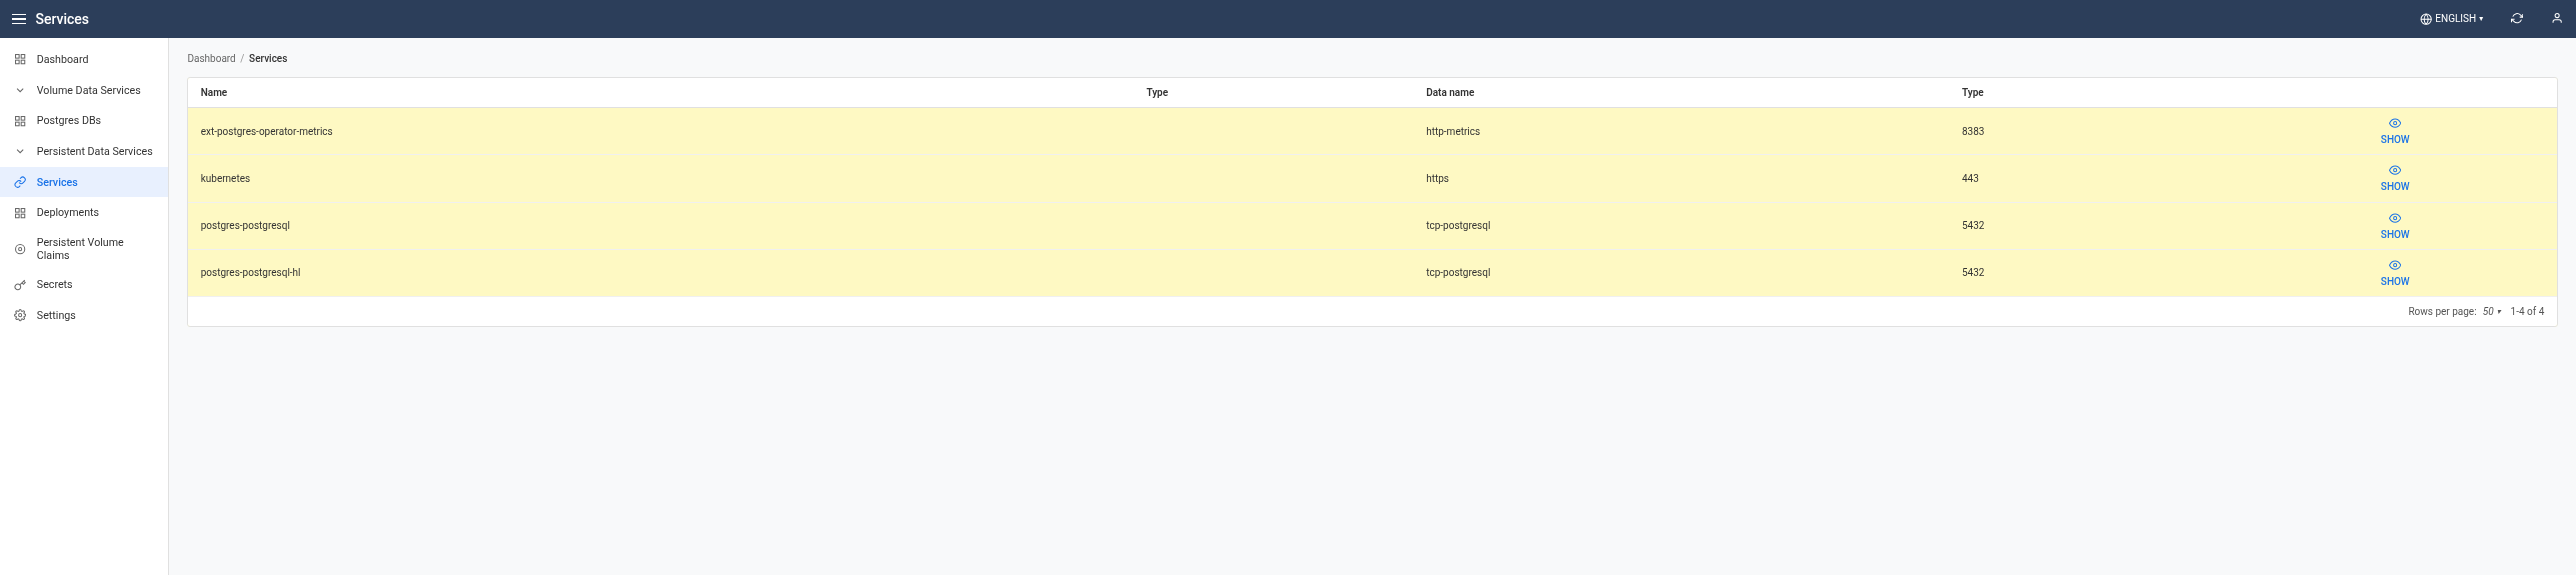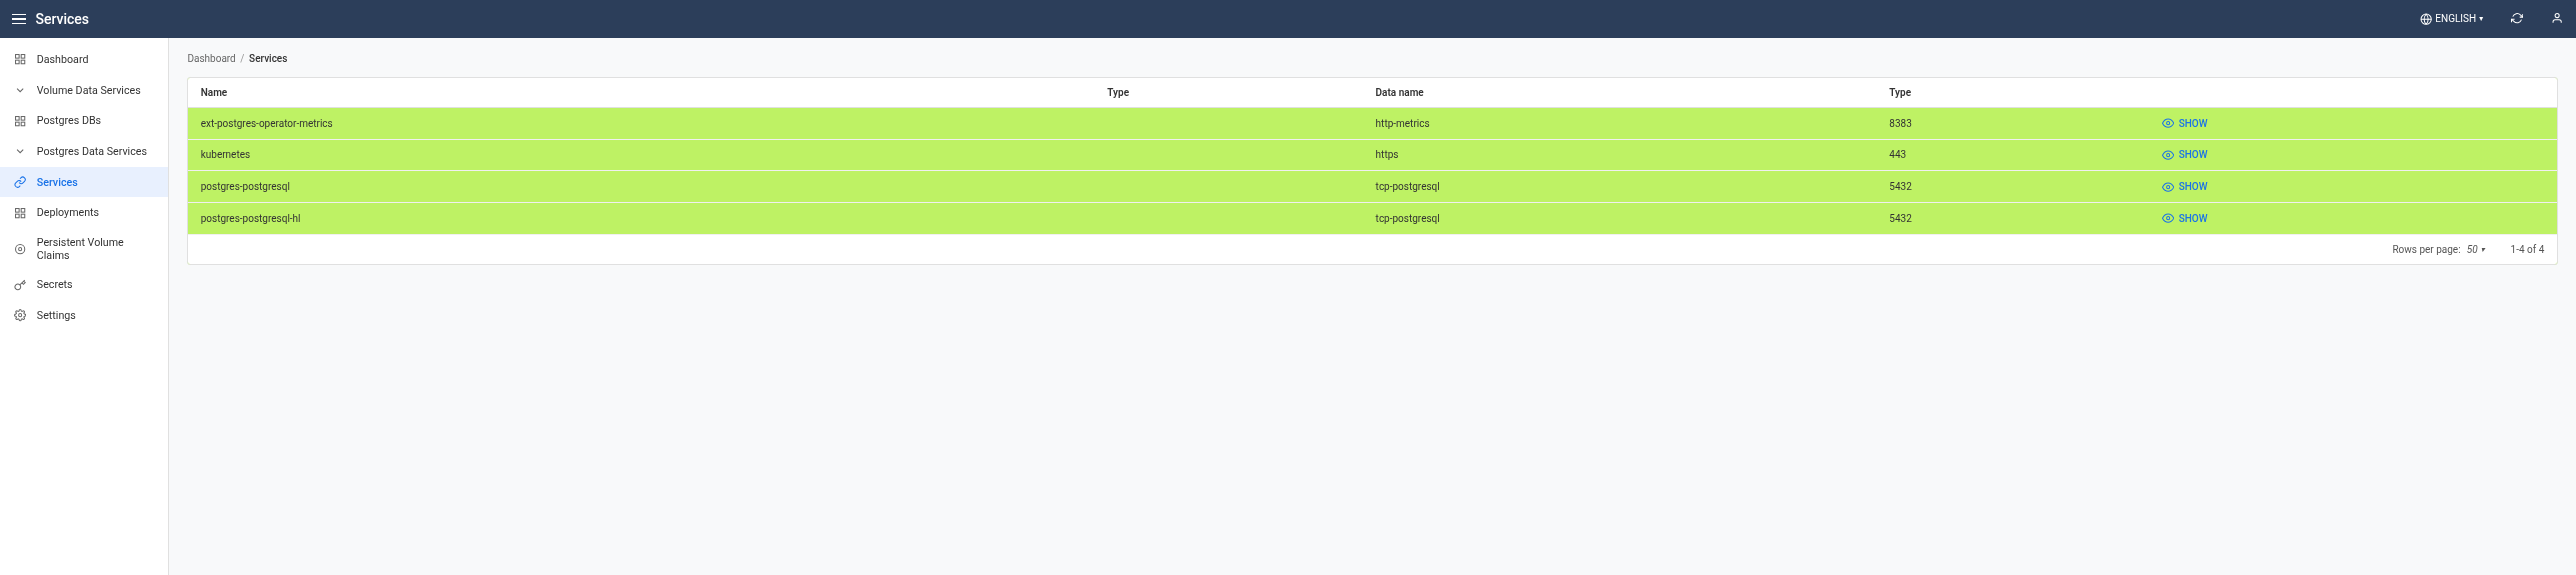--- a/index.html
+++ b/index.html
@@ -124,21 +124,21 @@
       cursor: pointer;
     }
     .breadcrumb-separator { color: #999; }
     .breadcrumb-current {
       color: #333;
       font-weight: 500;
     }
 
     
     .table-container {
-      background: #bef264;
+      background: #fef9c3;
       border: 0.8px solid #e0e0e0;
       border-radius: 3.1px;
       overflow: hidden;
     }
     table {
       width: 100%;
       border-collapse: collapse;
     }
     thead tr {
       border-bottom: 0.8px solid #e0e0e0;
@@ -164,31 +164,32 @@
     .show-btn {
       display: flex;
       align-items: center;
       gap: 4.6px;
       color: #1a73e8;
       font-size: 10px;
       font-weight: 500;
       cursor: pointer;
       text-decoration: none;
       white-space: nowrap;
+      flex-direction: column;
     }
 
     
     .pagination {
       display: flex;
       align-items: center;
       justify-content: flex-end;
       padding: 9.2px 12.3px;
       font-size: 10px;
       color: #555;
-      gap: 26px;
+      gap: 10px;
       background: white;
       border-top: 0.8px solid #f0f0f0;
     }
     .rows-per-page {
       display: flex;
       align-items: center;
       gap: 6.1px;
     }
     .rows-select {
       display: flex;
@@ -280,21 +281,21 @@
       </span>
       <span>Postgres DBs</span>
     </div>
 
     <div class="sidebar-item">
       <span class="sidebar-icon">
         <svg width="12.3" height="12.3" viewBox="0 0 24 24" fill="none" stroke="currentColor" stroke-width="2">
           <polyline points="6 9 12 15 18 9"></polyline>
         </svg>
       </span>
-      <span>Postgres Data Services</span>
+      <span>Persistent Data Services</span>
     </div>
 
     <div class="sidebar-item active">
       <span class="sidebar-icon">
         <svg width="12.3" height="12.3" viewBox="0 0 24 24" fill="none" stroke="#1a73e8" stroke-width="2">
           <path d="M10 13a5 5 0 0 0 7.54.54l3-3a5 5 0 0 0-7.07-7.07l-1.72 1.71"></path>
           <path d="M14 11a5 5 0 0 0-7.54-.54l-3 3a5 5 0 0 0 7.07 7.07l1.71-1.71"></path>
         </svg>
       </span>
       <span>Services</span>

